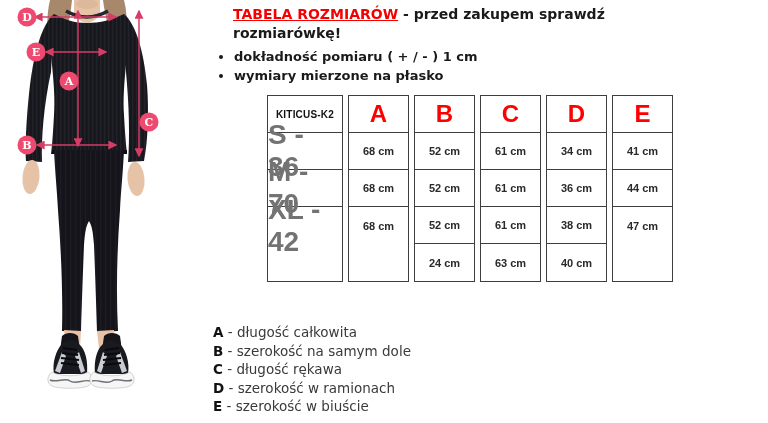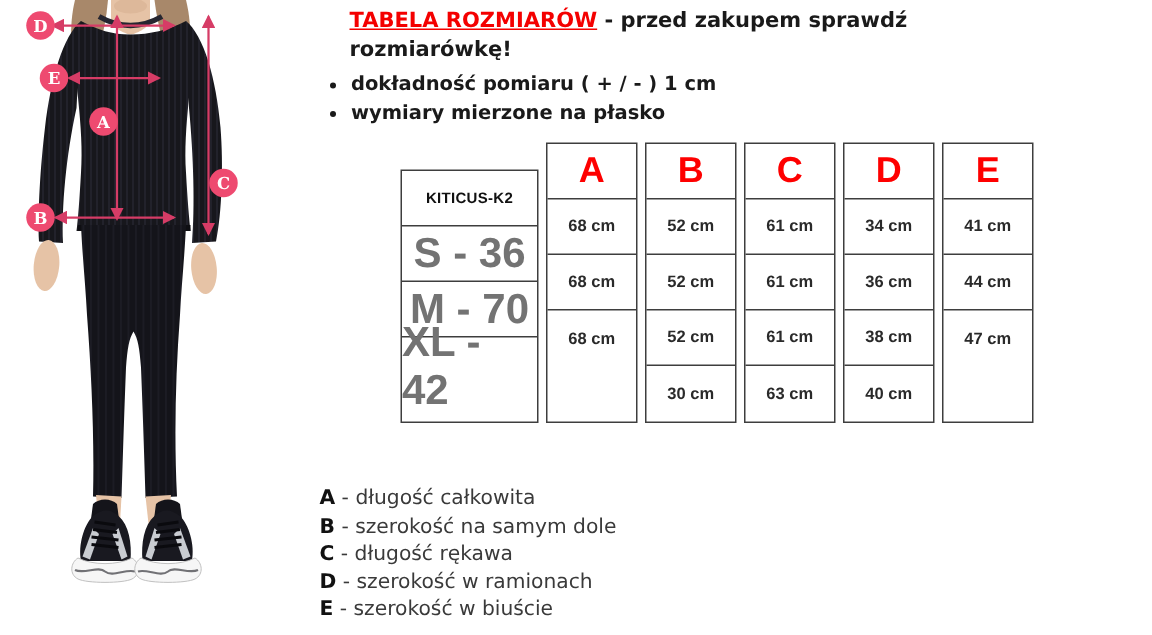--- a/index.html
+++ b/index.html
@@ -11,21 +11,21 @@
   .photo{position:absolute;left:0;top:0;width:200px;height:423px;}
   
   .hdr{position:absolute;left:207px;top:5px;width:430px;}
   .hdr-title{font-size:14px;font-weight:bold;line-height:19px;color:#1a1a1a;margin-left:26px;}
   .hdr-title .hl{color:#f40000;text-decoration:underline;}
   .hdr ul{margin:4px 0 0 0;padding-left:27px;list-style:disc;}
   .hdr li{font-size:13px;font-weight:bold;color:#1a1a1a;line-height:19px;}
   
   .size-table{position:absolute;left:267px;top:95px;display:flex;gap:5px;}
   .st-col{border:1px solid #3e3e3e;background:#fff;box-sizing:border-box;}
-  .st-col.first{width:92px;margin-top:18px;}
+  .st-col.first{width:76px;}
   .st-col.meas{width:61px;}
   .st-cell{
     height:37px;display:flex;align-items:center;justify-content:center;
     border-bottom:1px solid #3e3e3e;box-sizing:border-box;
     font-family:"Liberation Sans",sans-serif;
   }
   .st-cell:last-child{border-bottom:none;}
   .st-cell.model{font-size:10px;font-weight:bold;color:#111;letter-spacing:.2px;}
   .st-cell.size{font-size:28px;font-weight:bold;color:#737373;}
   .st-cell.letter{font-size:24px;font-weight:bold;color:#fe0000;}
@@ -139,21 +139,21 @@
       <div class="st-cell letter">A</div>
       <div class="st-cell value">68 cm</div>
       <div class="st-cell value">68 cm</div>
       <div class="st-cell value">68 cm</div>
     </div>
     <div class="st-col meas">
       <div class="st-cell letter">B</div>
       <div class="st-cell value">52 cm</div>
       <div class="st-cell value">52 cm</div>
       <div class="st-cell value">52 cm</div>
-      <div class="st-cell value">30 cm</div>
+      <div class="st-cell value">24 cm</div>
     </div>
     <div class="st-col meas">
       <div class="st-cell letter">C</div>
       <div class="st-cell value">61 cm</div>
       <div class="st-cell value">61 cm</div>
       <div class="st-cell value">61 cm</div>
       <div class="st-cell value">63 cm</div>
     </div>
     <div class="st-col meas">
       <div class="st-cell letter">D</div>

